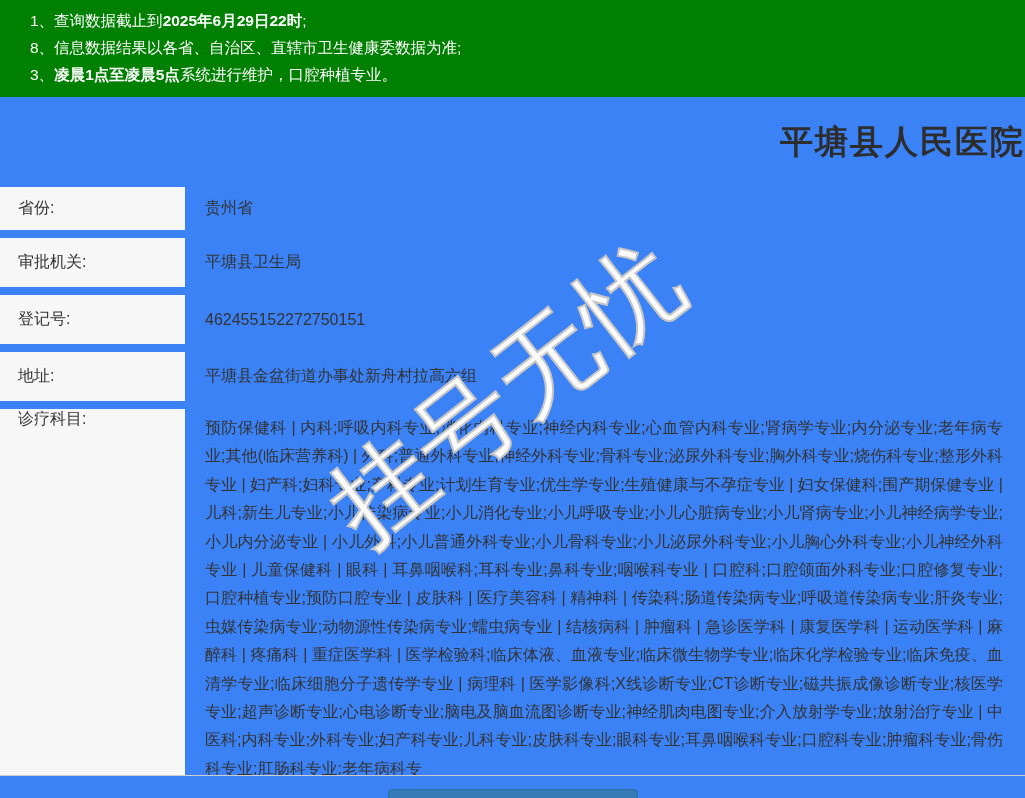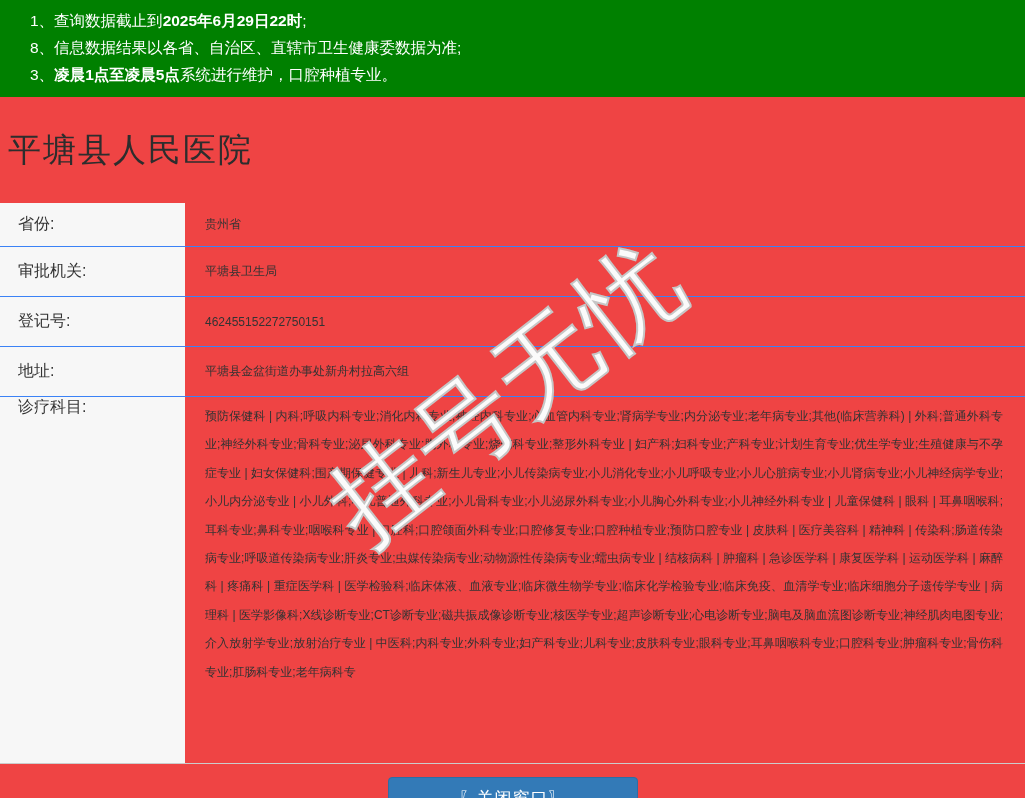--- a/index.html
+++ b/index.html
@@ -6,55 +6,55 @@
   body {
     font-family: "Liberation Sans", sans-serif;
     background: #ffffff;
     color: #333333;
   }
   #viewport {
     position: relative;
     width: 1025px;
     height: 798px;
     overflow: hidden;
-    background: #ef4444;
+    background: #3b82f6;
   }
 
   
   .notice-banner {
     background: #008000;
     color: #ffffff;
     height: 97px;
     box-sizing: border-box;
     padding: 7px 10px 0 30px;
     font-size: 15.5px;
   }
   .notice-line {
     line-height: 27px;
     white-space: nowrap;
   }
   .notice-line b { font-weight: bold; }
 
   
   .page-title {
-    margin: 8px;
+    margin: 0;
     height: 90px;
     line-height: 90px;
-    text-align: left;
+    text-align: right;
     font-size: 33px;
-    font-weight: 400;
+    font-weight: 700;
     color: #2d2d2d;
     letter-spacing: 2px;
   }
 
   
   .info-table { width: 1025px; }
   .info-row {
     display: flex;
-    border-bottom: 1px solid #3b82f6;
+    border-bottom: 8px solid #3b82f6;
   }
   .info-row.short { height: 49px; align-items: center; }
   .info-row.first { height: 43px; }
   .info-row.tall  { height: 366px; align-items: stretch; border-bottom: 1px solid #cccccc; }
   .row-label {
     flex: 0 0 185px;
     box-sizing: border-box;
     background: #f7f7f7;
     padding-left: 18px;
     font-size: 16px;
@@ -65,21 +65,21 @@
   }
   .info-row.tall .row-label {
     align-items: flex-start;
     padding-top: 0;
   }
   .row-value {
     flex: 1 1 auto;
     box-sizing: border-box;
     padding-left: 20px;
     padding-right: 22px;
-    font-size: 12px;
+    font-size: 16px;
     color: #333;
   }
   .info-row.tall .row-value {
     padding-top: 5px;
     line-height: 28.4px;
     overflow: hidden;
     text-align: justify;
   }
 
   

